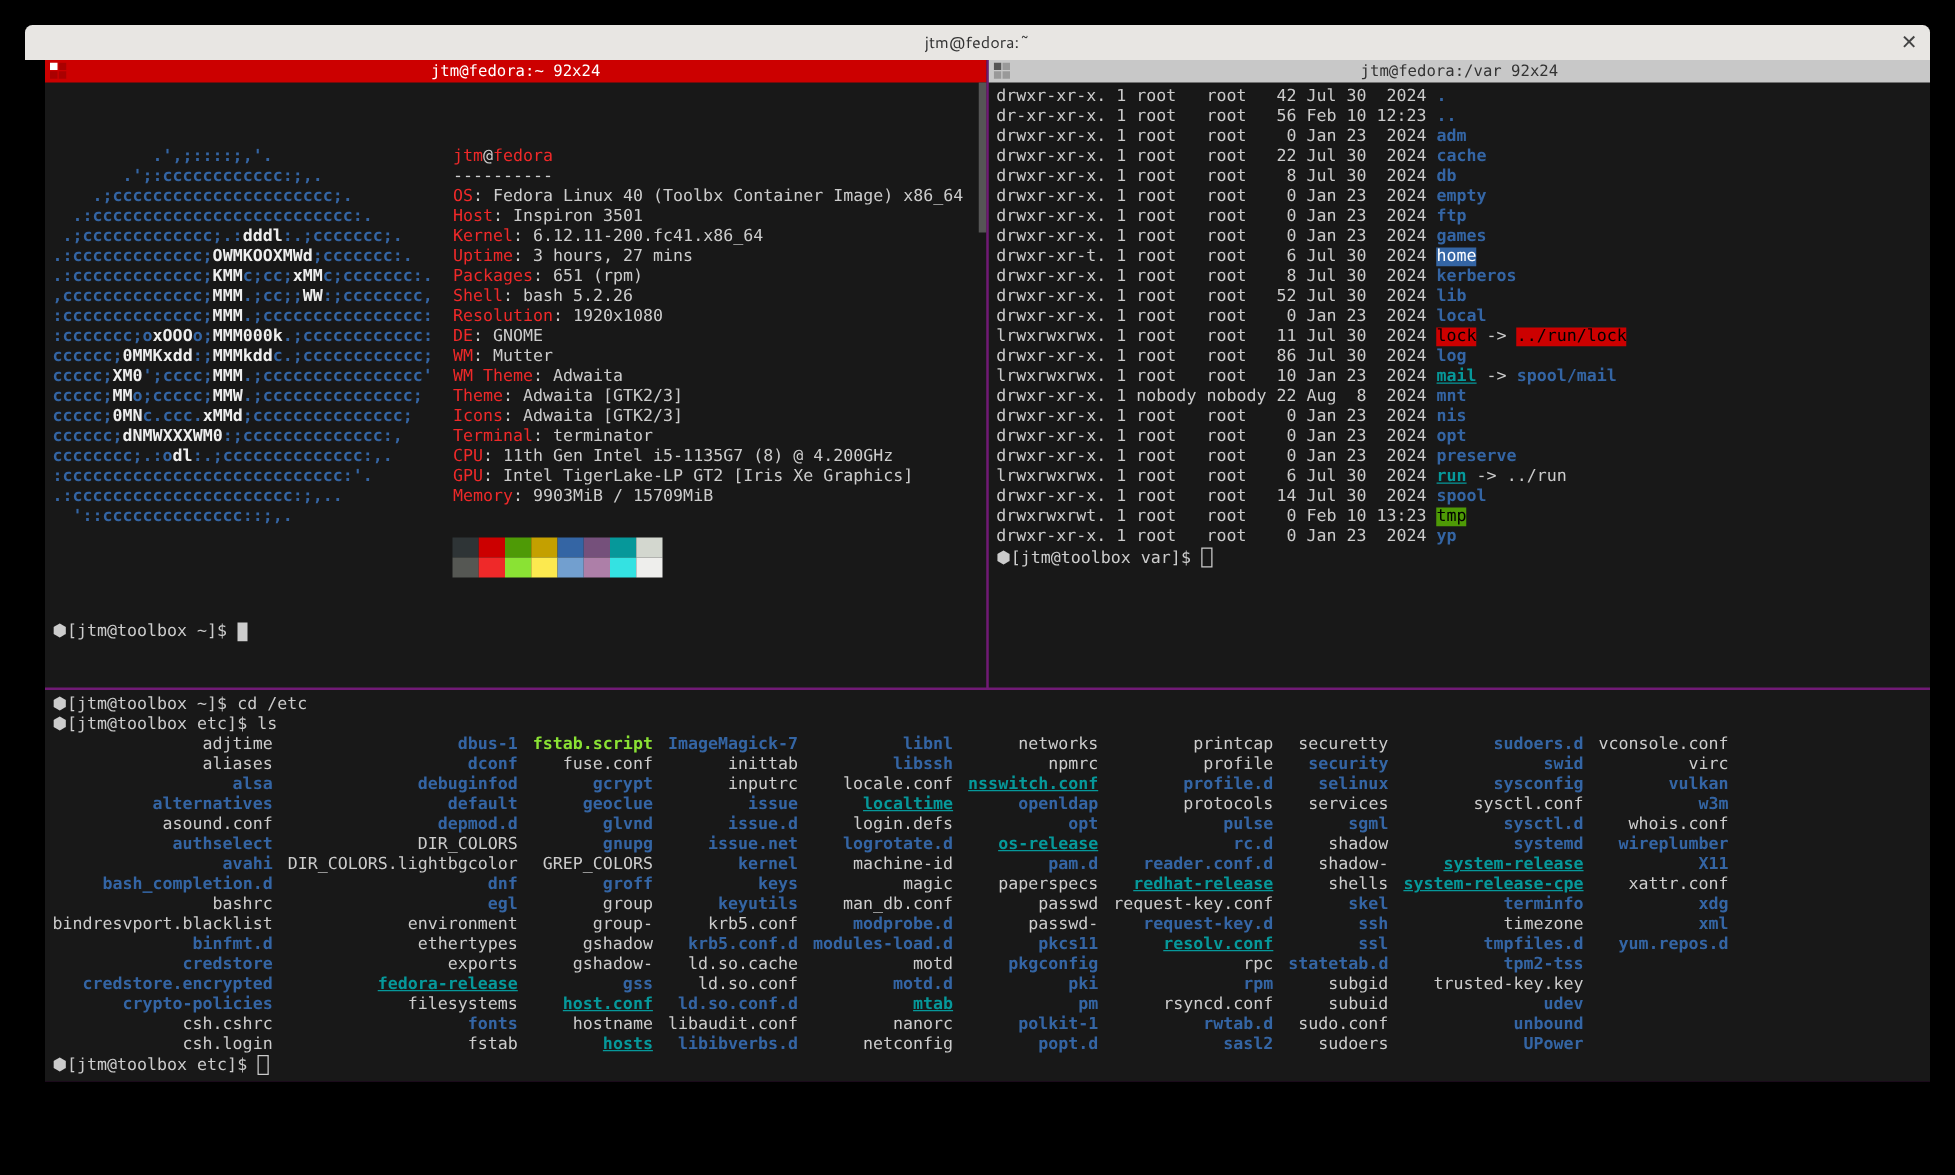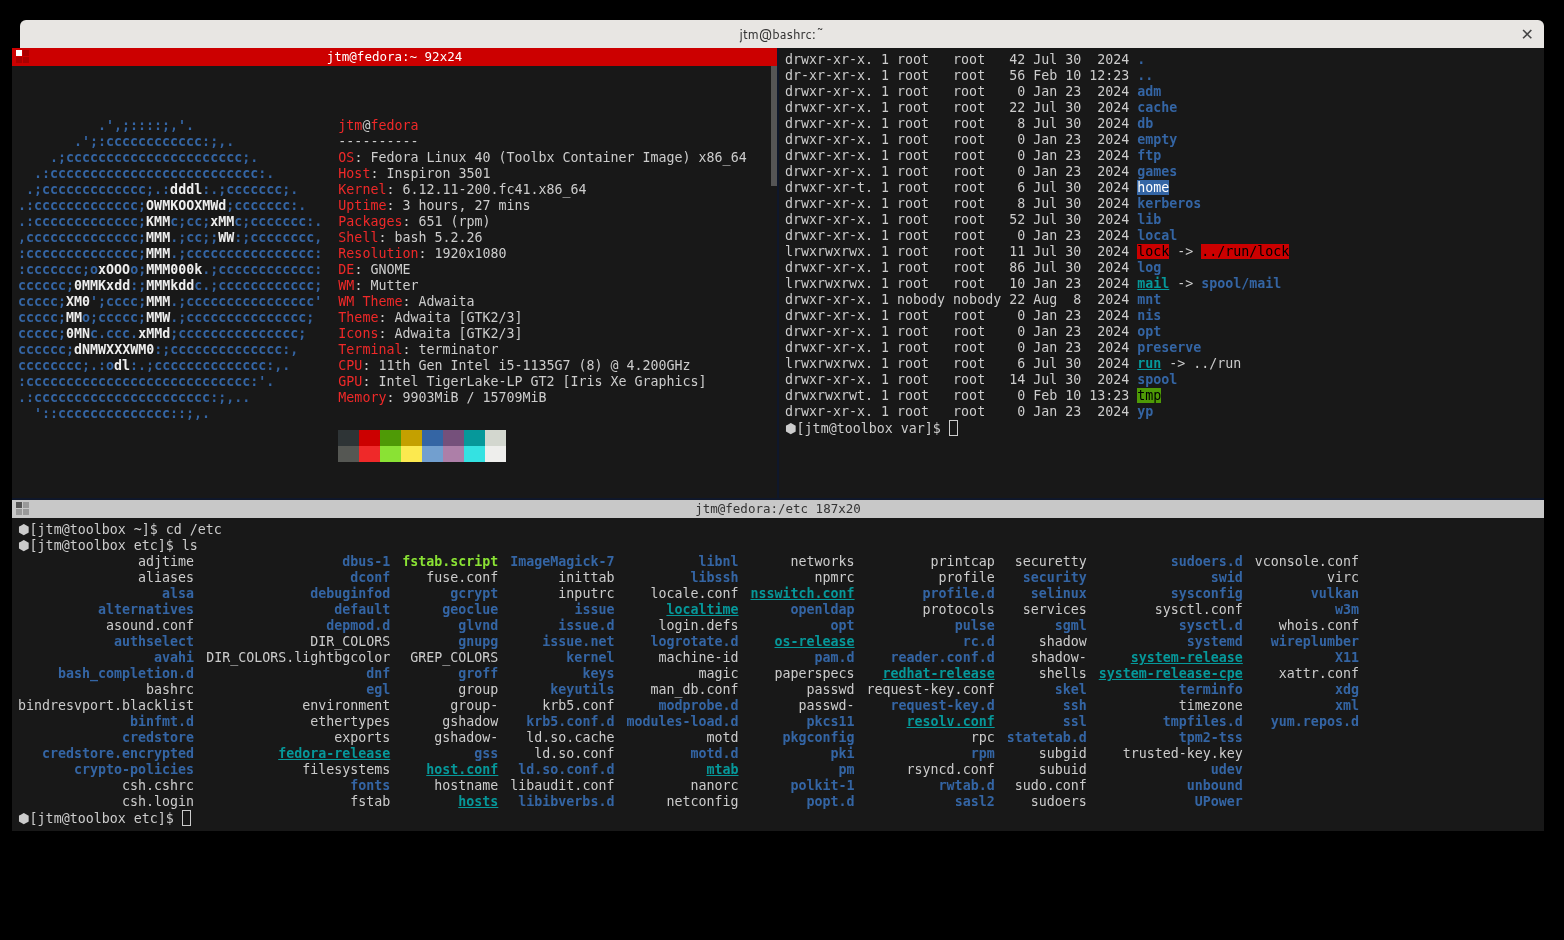--- a/index.html
+++ b/index.html
@@ -29,26 +29,26 @@
   }
   .titlebar .close {
     position: absolute;
     right: 10px;
     top: 0;
     font-size: 16px;
     color: #444;
     cursor: pointer;
   }
   .panes {
-    margin: 0 20px 20px 12px;
+    margin: 0 20px 20px 36px;
     display: grid;
     grid-template-columns: 1fr 1fr;
     grid-template-rows: auto auto;
     gap: 2px;
-    background: #0f172a;
+    background: #701a75;
   }
   .pane {
     background: #181818;
     display: flex;
     flex-direction: column;
     position: relative;
   }
   .pane.bottom { grid-column: 1 / 3; }
   .pane-titlebar {
     height: 18px;
@@ -110,56 +110,57 @@
   .swatch { width: 21px; height: 16px; }
   .etc-col { display: flex; flex-direction: column; align-items: flex-end; }
   .etc-col span { white-space: pre; }
   .dir { color: #3465a4; font-weight: bold; }
   .link { color: #06989a; font-weight: bold; text-decoration: underline; }
 </style>
 </head>
 <body>
 
 <div class="titlebar">
-  <span>jtm@bashrc:~</span>
+  <span>jtm@fedora:~</span>
   <span class="close">✕</span>
 </div>
 
 <div class="panes">
 
   <div class="pane">
     <div class="pane-titlebar active">
       <span class="pane-left-icon">
         <svg viewBox="0 0 14 14">
             <rect x="0" y="0" width="6" height="6" fill="#fff"></rect>
             <rect x="7" y="0" width="6" height="6" fill="#a00"></rect>
             <rect x="0" y="7" width="6" height="6" fill="#a00"></rect>
             <rect x="7" y="7" width="6" height="6" fill="#a00"></rect>
           </svg>
       </span>
       <span>jtm@fedora:~ 92x24</span>
     </div>
     <div class="term" style="height:380px">
       <div class="scroll-indicator" style="height:120px;top:0"></div>
       <div id="neofetch-body" style="display:flex;gap:16px"><div class="ascii-art"><div>          .',;::::;,'.</div><div>       .';:cccccccccccc:;,.</div><div>    .;cccccccccccccccccccccc;.</div><div>  .:cccccccccccccccccccccccccc:.</div><div> .;ccccccccccccc;.:<span class="ascii-white">d</span><span class="ascii-white">d</span><span class="ascii-white">d</span><span class="ascii-white">l</span>:.;ccccccc;.</div><div>.:ccccccccccccc;<span class="ascii-white">O</span><span class="ascii-white">W</span><span class="ascii-white">M</span><span class="ascii-white">K</span><span class="ascii-white">O</span><span class="ascii-white">O</span><span class="ascii-white">X</span><span class="ascii-white">M</span><span class="ascii-white">W</span><span class="ascii-white">d</span>;ccccccc:.</div><div>.:ccccccccccccc;<span class="ascii-white">K</span><span class="ascii-white">M</span><span class="ascii-white">M</span>c;cc;<span class="ascii-white">x</span><span class="ascii-white">M</span><span class="ascii-white">M</span>c;ccccccc:.</div><div>,cccccccccccccc;<span class="ascii-white">M</span><span class="ascii-white">M</span><span class="ascii-white">M</span>.;cc;;<span class="ascii-white">W</span><span class="ascii-white">W</span>:;cccccccc,</div><div>:cccccccccccccc;<span class="ascii-white">M</span><span class="ascii-white">M</span><span class="ascii-white">M</span>.;cccccccccccccccc:</div><div>:ccccccc;o<span class="ascii-white">x</span><span class="ascii-white">O</span><span class="ascii-white">O</span><span class="ascii-white">O</span>o;<span class="ascii-white">M</span><span class="ascii-white">M</span><span class="ascii-white">M</span><span class="ascii-white">0</span><span class="ascii-white">0</span><span class="ascii-white">0</span><span class="ascii-white">k</span>.;cccccccccccc:</div><div>cccccc;<span class="ascii-white">0</span><span class="ascii-white">M</span><span class="ascii-white">M</span><span class="ascii-white">K</span><span class="ascii-white">x</span><span class="ascii-white">d</span><span class="ascii-white">d</span>:;<span class="ascii-white">M</span><span class="ascii-white">M</span><span class="ascii-white">M</span><span class="ascii-white">k</span><span class="ascii-white">d</span><span class="ascii-white">d</span>c.;cccccccccccc;</div><div>ccccc;<span class="ascii-white">X</span><span class="ascii-white">M</span><span class="ascii-white">0</span>';cccc;<span class="ascii-white">M</span><span class="ascii-white">M</span><span class="ascii-white">M</span>.;cccccccccccccccc'</div><div>ccccc;<span class="ascii-white">M</span><span class="ascii-white">M</span>o;ccccc;<span class="ascii-white">M</span><span class="ascii-white">M</span><span class="ascii-white">W</span>.;ccccccccccccccc;</div><div>ccccc;<span class="ascii-white">0</span><span class="ascii-white">M</span><span class="ascii-white">N</span>c.ccc.<span class="ascii-white">x</span><span class="ascii-white">M</span><span class="ascii-white">M</span><span class="ascii-white">d</span>;ccccccccccccccc;</div><div>cccccc;<span class="ascii-white">d</span><span class="ascii-white">N</span><span class="ascii-white">M</span><span class="ascii-white">W</span><span class="ascii-white">X</span><span class="ascii-white">X</span><span class="ascii-white">X</span><span class="ascii-white">W</span><span class="ascii-white">M</span><span class="ascii-white">0</span>:;cccccccccccccc:,</div><div>cccccccc;.:o<span class="ascii-white">d</span><span class="ascii-white">l</span>:.;cccccccccccccc:,.</div><div>:cccccccccccccccccccccccccccc:'.</div><div>.:cccccccccccccccccccccc:;,..</div><div>  '::cccccccccccccc::;,.</div></div><div><div><span class="red-bold">jtm</span>@<span class="red-bold">fedora</span></div><div>----------</div><div><span class="red-bold">OS</span>: Fedora Linux 40 (Toolbx Container Image) x86_64</div><div><span class="red-bold">Host</span>: Inspiron 3501</div><div><span class="red-bold">Kernel</span>: 6.12.11-200.fc41.x86_64</div><div><span class="red-bold">Uptime</span>: 3 hours, 27 mins</div><div><span class="red-bold">Packages</span>: 651 (rpm)</div><div><span class="red-bold">Shell</span>: bash 5.2.26</div><div><span class="red-bold">Resolution</span>: 1920x1080</div><div><span class="red-bold">DE</span>: GNOME</div><div><span class="red-bold">WM</span>: Mutter</div><div><span class="red-bold">WM Theme</span>: Adwaita</div><div><span class="red-bold">Theme</span>: Adwaita [GTK2/3]</div><div><span class="red-bold">Icons</span>: Adwaita [GTK2/3]</div><div><span class="red-bold">Terminal</span>: terminator</div><div><span class="red-bold">CPU</span>: 11th Gen Intel i5-1135G7 (8) @ 4.200GHz</div><div><span class="red-bold">GPU</span>: Intel TigerLake-LP GT2 [Iris Xe Graphics]</div><div><span class="red-bold">Memory</span>: 9903MiB / 15709MiB</div><div style="height:16px"></div><div class="palette"><div style="display:flex;flex-direction:column"><div class="row"><div class="swatch" style="background:#2e3436"></div><div class="swatch" style="background:#cc0000"></div><div class="swatch" style="background:#4e9a06"></div><div class="swatch" style="background:#c4a000"></div><div class="swatch" style="background:#3465a4"></div><div class="swatch" style="background:#75507b"></div><div class="swatch" style="background:#06989a"></div><div class="swatch" style="background:#d3d7cf"></div></div><div class="row"><div class="swatch" style="background:#555753"></div><div class="swatch" style="background:#ef2929"></div><div class="swatch" style="background:#8ae234"></div><div class="swatch" style="background:#fce94f"></div><div class="swatch" style="background:#729fcf"></div><div class="swatch" style="background:#ad7fa8"></div><div class="swatch" style="background:#34e2e2"></div><div class="swatch" style="background:#eeeeec"></div></div></div></div></div></div>
+      <div style="margin-top:4px"><span>⬢[jtm@toolbox ~]$ </span><span class="cursor"></span></div>
     </div>
   </div>
 
   <div class="pane">
-    <div class="term" id="var-term" style="height:380px"><div>drwxr-xr-x. 1 root   root   42 Jul 30  2024 <span class="dir">.</span></div><div>dr-xr-xr-x. 1 root   root   56 Feb 10 12:23 <span class="dir">..</span></div><div>drwxr-xr-x. 1 root   root    0 Jan 23  2024 <span class="dir">adm</span></div><div>drwxr-xr-x. 1 root   root   22 Jul 30  2024 <span class="dir">cache</span></div><div>drwxr-xr-x. 1 root   root    8 Jul 30  2024 <span class="dir">db</span></div><div>drwxr-xr-x. 1 root   root    0 Jan 23  2024 <span class="dir">empty</span></div><div>drwxr-xr-x. 1 root   root    0 Jan 23  2024 <span class="dir">ftp</span></div><div>drwxr-xr-x. 1 root   root    0 Jan 23  2024 <span class="dir">games</span></div><div>drwxr-xr-t. 1 root   root    6 Jul 30  2024 <span class="home-bg">home</span></div><div>drwxr-xr-x. 1 root   root    8 Jul 30  2024 <span class="dir">kerberos</span></div><div>drwxr-xr-x. 1 root   root   52 Jul 30  2024 <span class="dir">lib</span></div><div>drwxr-xr-x. 1 root   root    0 Jan 23  2024 <span class="dir">local</span></div><div>lrwxrwxrwx. 1 root   root   11 Jul 30  2024 <span class="lock-bg">lock</span> -&gt; <span class="lock-bg">../run/lock</span></div><div>drwxr-xr-x. 1 root   root   86 Jul 30  2024 <span class="dir">log</span></div><div>lrwxrwxrwx. 1 root   root   10 Jan 23  2024 <span class="link">mail</span> -&gt; <span class="dir">spool/mail</span></div><div>drwxr-xr-x. 1 nobody nobody 22 Aug  8  2024 <span class="dir">mnt</span></div><div>drwxr-xr-x. 1 root   root    0 Jan 23  2024 <span class="dir">nis</span></div><div>drwxr-xr-x. 1 root   root    0 Jan 23  2024 <span class="dir">opt</span></div><div>drwxr-xr-x. 1 root   root    0 Jan 23  2024 <span class="dir">preserve</span></div><div>lrwxrwxrwx. 1 root   root    6 Jul 30  2024 <span class="link">run</span> -&gt; <span class="">../run</span></div><div>drwxr-xr-x. 1 root   root   14 Jul 30  2024 <span class="dir">spool</span></div><div>drwxrwxrwt. 1 root   root    0 Feb 10 13:23 <span class="tmp-bg">tmp</span></div><div>drwxr-xr-x. 1 root   root    0 Jan 23  2024 <span class="dir">yp</span></div><div><span>⬢[jtm@toolbox var]$ </span><span class="cursor-outline"></span></div></div>
-  </div>
-
-  <div class="pane bottom">
     <div class="pane-titlebar inactive">
       <span class="pane-left-icon">
         <svg viewBox="0 0 14 14">
             <rect x="0" y="0" width="6" height="6" fill="#555"></rect>
             <rect x="7" y="0" width="6" height="6" fill="#999"></rect>
             <rect x="0" y="7" width="6" height="6" fill="#999"></rect>
             <rect x="7" y="7" width="6" height="6" fill="#999"></rect>
           </svg>
       </span>
-      <span>jtm@fedora:/etc 187x20</span>
+      <span>jtm@fedora:/var 92x24</span>
     </div>
+    <div class="term" id="var-term" style="height:380px"><div>drwxr-xr-x. 1 root   root   42 Jul 30  2024 <span class="dir">.</span></div><div>dr-xr-xr-x. 1 root   root   56 Feb 10 12:23 <span class="dir">..</span></div><div>drwxr-xr-x. 1 root   root    0 Jan 23  2024 <span class="dir">adm</span></div><div>drwxr-xr-x. 1 root   root   22 Jul 30  2024 <span class="dir">cache</span></div><div>drwxr-xr-x. 1 root   root    8 Jul 30  2024 <span class="dir">db</span></div><div>drwxr-xr-x. 1 root   root    0 Jan 23  2024 <span class="dir">empty</span></div><div>drwxr-xr-x. 1 root   root    0 Jan 23  2024 <span class="dir">ftp</span></div><div>drwxr-xr-x. 1 root   root    0 Jan 23  2024 <span class="dir">games</span></div><div>drwxr-xr-t. 1 root   root    6 Jul 30  2024 <span class="home-bg">home</span></div><div>drwxr-xr-x. 1 root   root    8 Jul 30  2024 <span class="dir">kerberos</span></div><div>drwxr-xr-x. 1 root   root   52 Jul 30  2024 <span class="dir">lib</span></div><div>drwxr-xr-x. 1 root   root    0 Jan 23  2024 <span class="dir">local</span></div><div>lrwxrwxrwx. 1 root   root   11 Jul 30  2024 <span class="lock-bg">lock</span> -&gt; <span class="lock-bg">../run/lock</span></div><div>drwxr-xr-x. 1 root   root   86 Jul 30  2024 <span class="dir">log</span></div><div>lrwxrwxrwx. 1 root   root   10 Jan 23  2024 <span class="link">mail</span> -&gt; <span class="dir">spool/mail</span></div><div>drwxr-xr-x. 1 nobody nobody 22 Aug  8  2024 <span class="dir">mnt</span></div><div>drwxr-xr-x. 1 root   root    0 Jan 23  2024 <span class="dir">nis</span></div><div>drwxr-xr-x. 1 root   root    0 Jan 23  2024 <span class="dir">opt</span></div><div>drwxr-xr-x. 1 root   root    0 Jan 23  2024 <span class="dir">preserve</span></div><div>lrwxrwxrwx. 1 root   root    6 Jul 30  2024 <span class="link">run</span> -&gt; <span class="">../run</span></div><div>drwxr-xr-x. 1 root   root   14 Jul 30  2024 <span class="dir">spool</span></div><div>drwxrwxrwt. 1 root   root    0 Feb 10 13:23 <span class="tmp-bg">tmp</span></div><div>drwxr-xr-x. 1 root   root    0 Jan 23  2024 <span class="dir">yp</span></div><div><span>⬢[jtm@toolbox var]$ </span><span class="cursor-outline"></span></div></div>
+  </div>
+
+  <div class="pane bottom">
     <div class="term" id="etc-term" style="height:310px"><div>⬢[jtm@toolbox ~]$ cd /etc</div><div>⬢[jtm@toolbox etc]$ ls</div><div style="display:flex;gap:12px"><div class="etc-col"><span class="">adjtime</span><span class="">aliases</span><span class="dir">alsa</span><span class="dir">alternatives</span><span class="">asound.conf</span><span class="dir">authselect</span><span class="dir">avahi</span><span class="dir">bash_completion.d</span><span class="">bashrc</span><span class="">bindresvport.blacklist</span><span class="dir">binfmt.d</span><span class="dir">credstore</span><span class="dir">credstore.encrypted</span><span class="dir">crypto-policies</span><span class="">csh.cshrc</span><span class="">csh.login</span></div><div class="etc-col"><span class="dir">dbus-1</span><span class="dir">dconf</span><span class="dir">debuginfod</span><span class="dir">default</span><span class="dir">depmod.d</span><span class="">DIR_COLORS</span><span class="">DIR_COLORS.lightbgcolor</span><span class="dir">dnf</span><span class="dir">egl</span><span class="">environment</span><span class="">ethertypes</span><span class="">exports</span><span class="link">fedora-release</span><span class="">filesystems</span><span class="dir">fonts</span><span class="">fstab</span></div><div class="etc-col"><span class="green-b">fstab.script</span><span class="">fuse.conf</span><span class="dir">gcrypt</span><span class="dir">geoclue</span><span class="dir">glvnd</span><span class="dir">gnupg</span><span class="">GREP_COLORS</span><span class="dir">groff</span><span class="">group</span><span class="">group-</span><span class="">gshadow</span><span class="">gshadow-</span><span class="dir">gss</span><span class="link">host.conf</span><span class="">hostname</span><span class="link">hosts</span></div><div class="etc-col"><span class="dir">ImageMagick-7</span><span class="">inittab</span><span class="">inputrc</span><span class="dir">issue</span><span class="dir">issue.d</span><span class="dir">issue.net</span><span class="dir">kernel</span><span class="dir">keys</span><span class="dir">keyutils</span><span class="">krb5.conf</span><span class="dir">krb5.conf.d</span><span class="">ld.so.cache</span><span class="">ld.so.conf</span><span class="dir">ld.so.conf.d</span><span class="">libaudit.conf</span><span class="dir">libibverbs.d</span></div><div class="etc-col"><span class="dir">libnl</span><span class="dir">libssh</span><span class="">locale.conf</span><span class="link">localtime</span><span class="">login.defs</span><span class="dir">logrotate.d</span><span class="">machine-id</span><span class="">magic</span><span class="">man_db.conf</span><span class="dir">modprobe.d</span><span class="dir">modules-load.d</span><span class="">motd</span><span class="dir">motd.d</span><span class="link">mtab</span><span class="">nanorc</span><span class="">netconfig</span></div><div class="etc-col"><span class="">networks</span><span class="">npmrc</span><span class="link">nsswitch.conf</span><span class="dir">openldap</span><span class="dir">opt</span><span class="link">os-release</span><span class="dir">pam.d</span><span class="">paperspecs</span><span class="">passwd</span><span class="">passwd-</span><span class="dir">pkcs11</span><span class="dir">pkgconfig</span><span class="dir">pki</span><span class="dir">pm</span><span class="dir">polkit-1</span><span class="dir">popt.d</span></div><div class="etc-col"><span class="">printcap</span><span class="">profile</span><span class="dir">profile.d</span><span class="">protocols</span><span class="dir">pulse</span><span class="dir">rc.d</span><span class="dir">reader.conf.d</span><span class="link">redhat-release</span><span class="">request-key.conf</span><span class="dir">request-key.d</span><span class="link">resolv.conf</span><span class="">rpc</span><span class="dir">rpm</span><span class="">rsyncd.conf</span><span class="dir">rwtab.d</span><span class="dir">sasl2</span></div><div class="etc-col"><span class="">securetty</span><span class="dir">security</span><span class="dir">selinux</span><span class="">services</span><span class="dir">sgml</span><span class="">shadow</span><span class="">shadow-</span><span class="">shells</span><span class="dir">skel</span><span class="dir">ssh</span><span class="dir">ssl</span><span class="dir">statetab.d</span><span class="">subgid</span><span class="">subuid</span><span class="">sudo.conf</span><span class="">sudoers</span></div><div class="etc-col"><span class="dir">sudoers.d</span><span class="dir">swid</span><span class="dir">sysconfig</span><span class="">sysctl.conf</span><span class="dir">sysctl.d</span><span class="dir">systemd</span><span class="link">system-release</span><span class="link">system-release-cpe</span><span class="dir">terminfo</span><span class="">timezone</span><span class="dir">tmpfiles.d</span><span class="dir">tpm2-tss</span><span class="">trusted-key.key</span><span class="dir">udev</span><span class="dir">unbound</span><span class="dir">UPower</span></div><div class="etc-col"><span class="">vconsole.conf</span><span class="">virc</span><span class="dir">vulkan</span><span class="dir">w3m</span><span class="">whois.conf</span><span class="dir">wireplumber</span><span class="dir">X11</span><span class="">xattr.conf</span><span class="dir">xdg</span><span class="dir">xml</span><span class="dir">yum.repos.d</span></div></div><div>⬢[jtm@toolbox etc]$ <span class="cursor-outline"></span></div></div>
   </div>
 
 </div>
 
 </body></html>

